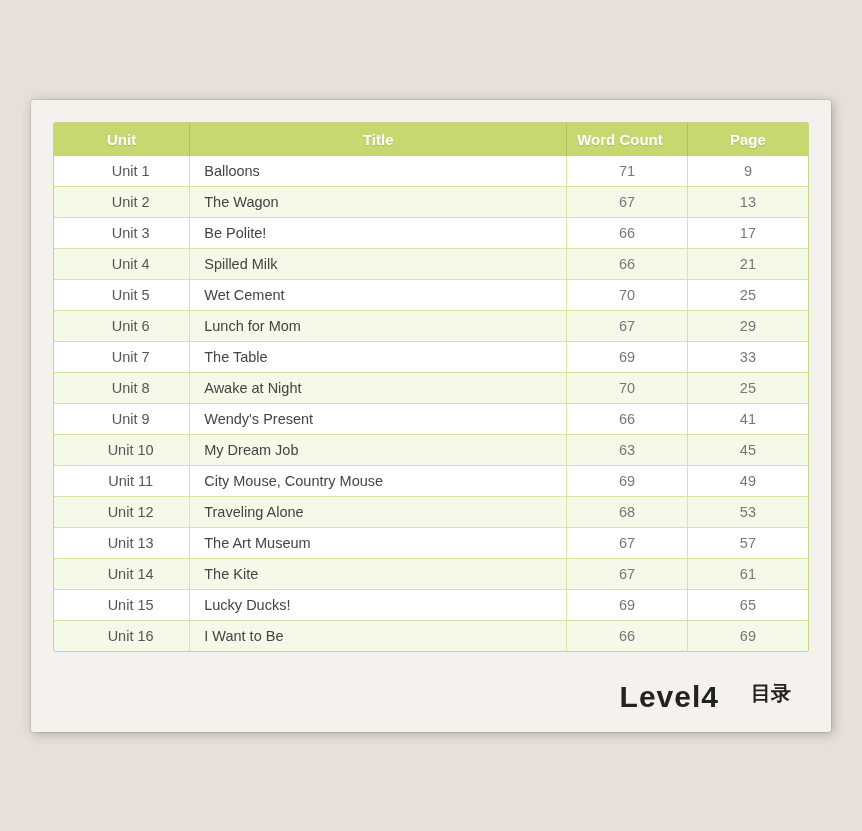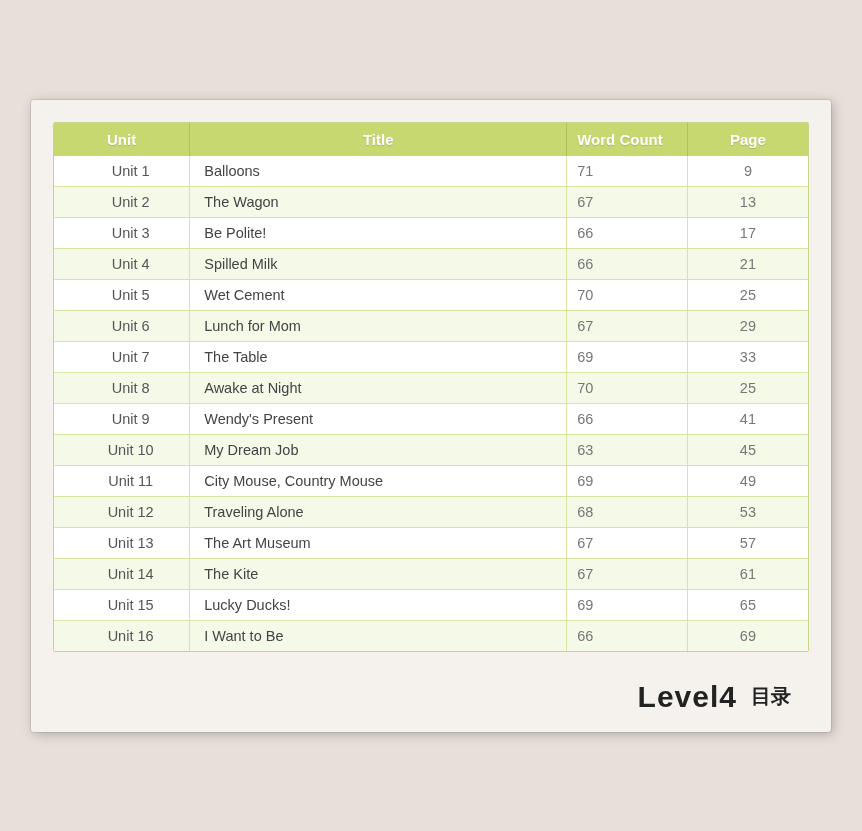--- a/index.html
+++ b/index.html
@@ -99,35 +99,36 @@
       color: #555;
       padding-left: 28px;
     }
 
     .td-title {
       text-align: left;
       padding-left: 14px;
     }
 
     .td-wordcount {
+      text-align: center;
       color: #777;
     }
 
     .td-page {
       text-align: center;
       color: #777;
     }
 
     .caption-area {
       position: absolute;
       bottom: 18px;
       right: 40px;
       display: flex;
-      align-items: center;
-      gap: 14px;
+      align-items: flex-start;
+      gap: 32px;
     }
 
     .caption-level {
       font-size: 30px;
       font-weight: 900;
       color: #222;
       letter-spacing: 1px;
     }
 
     .caption-chinese {

